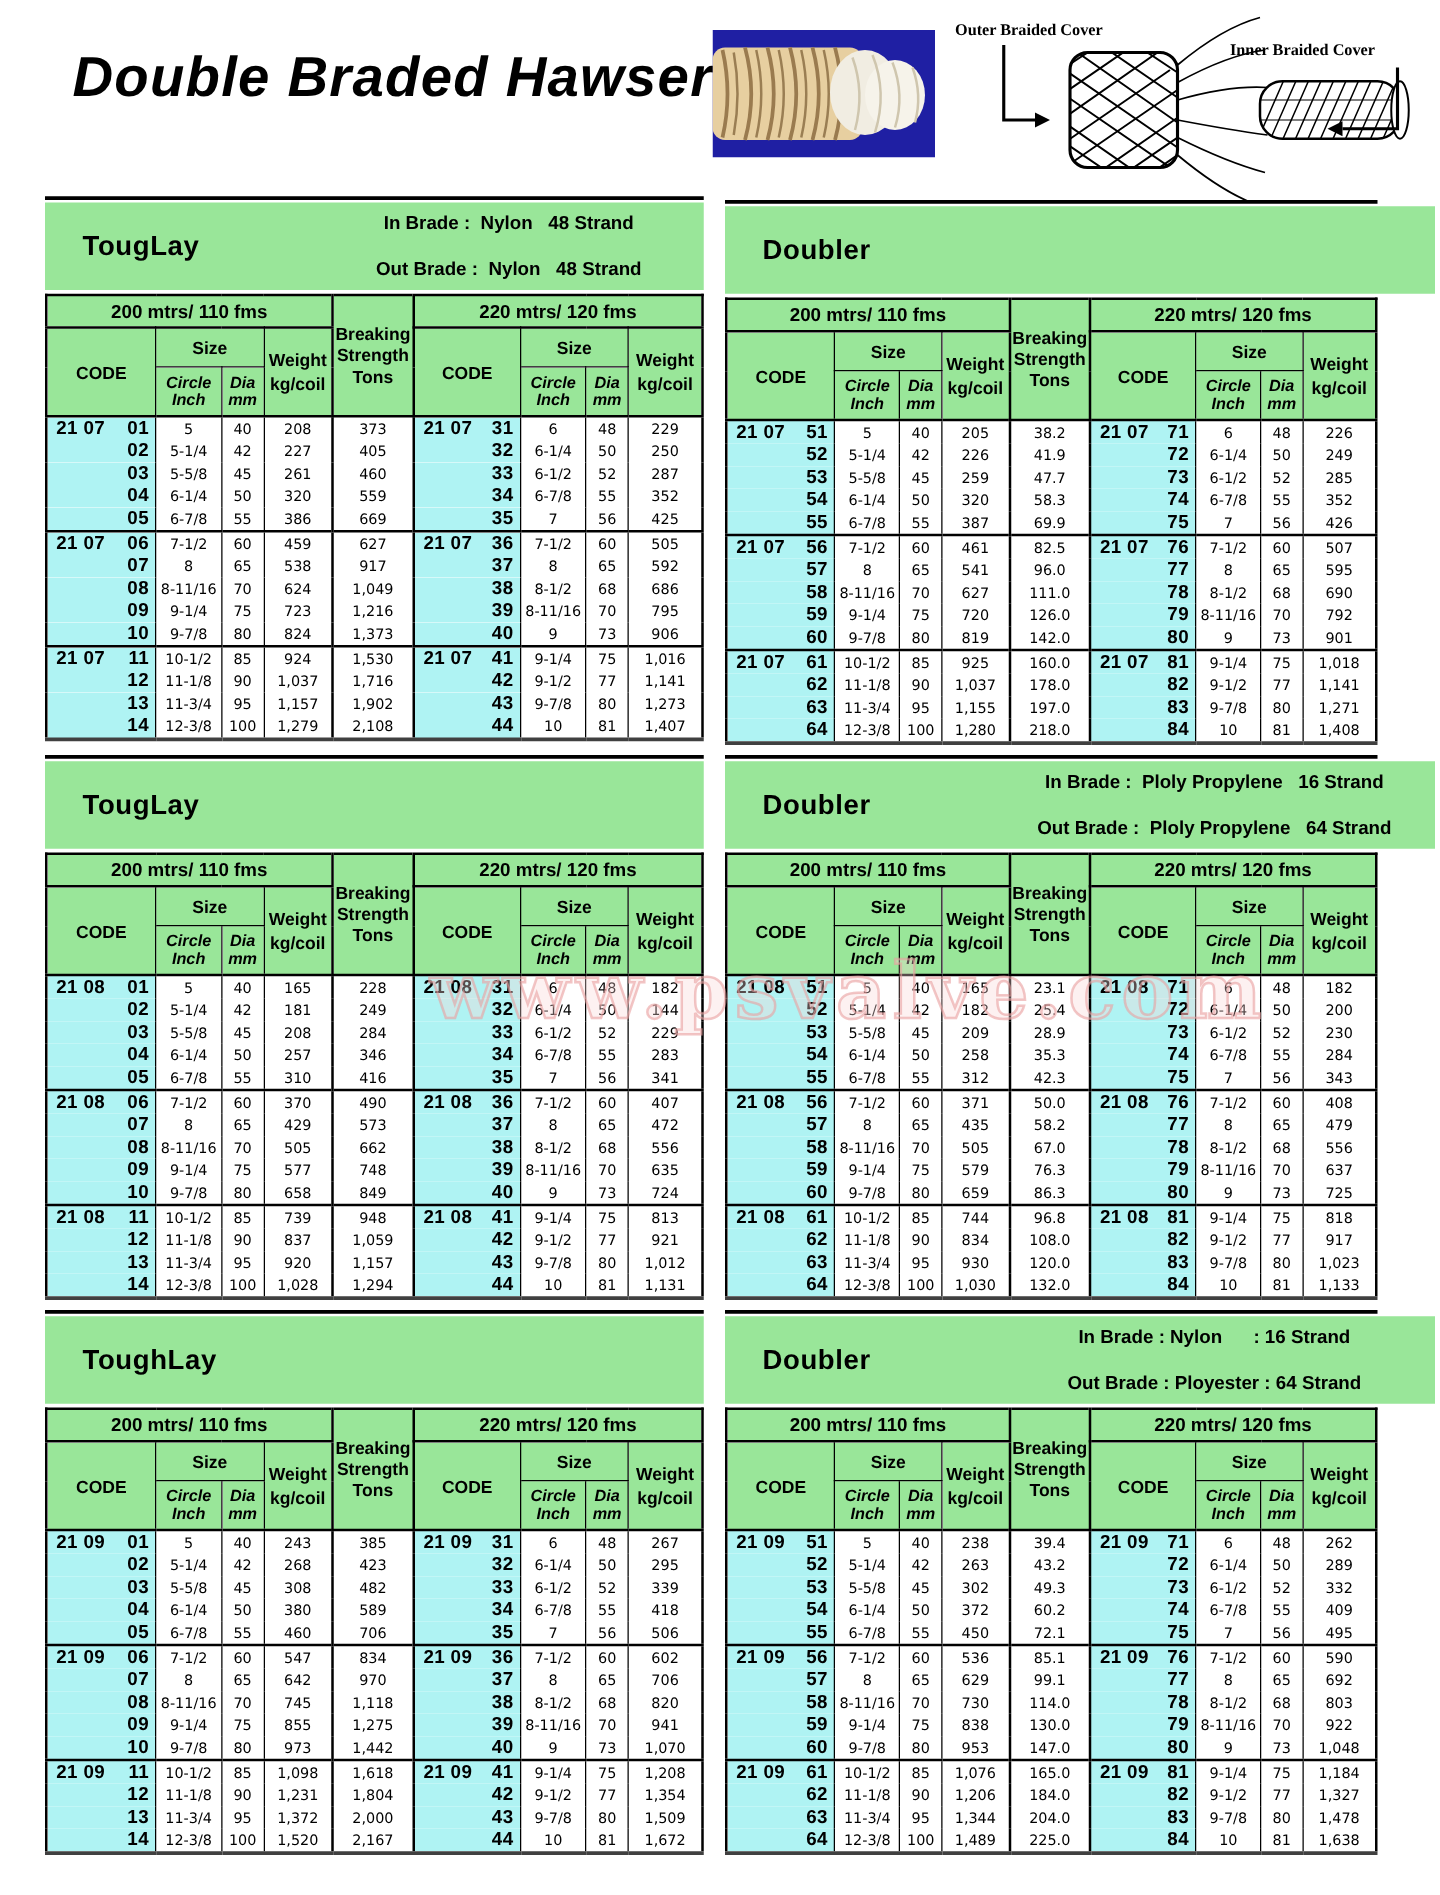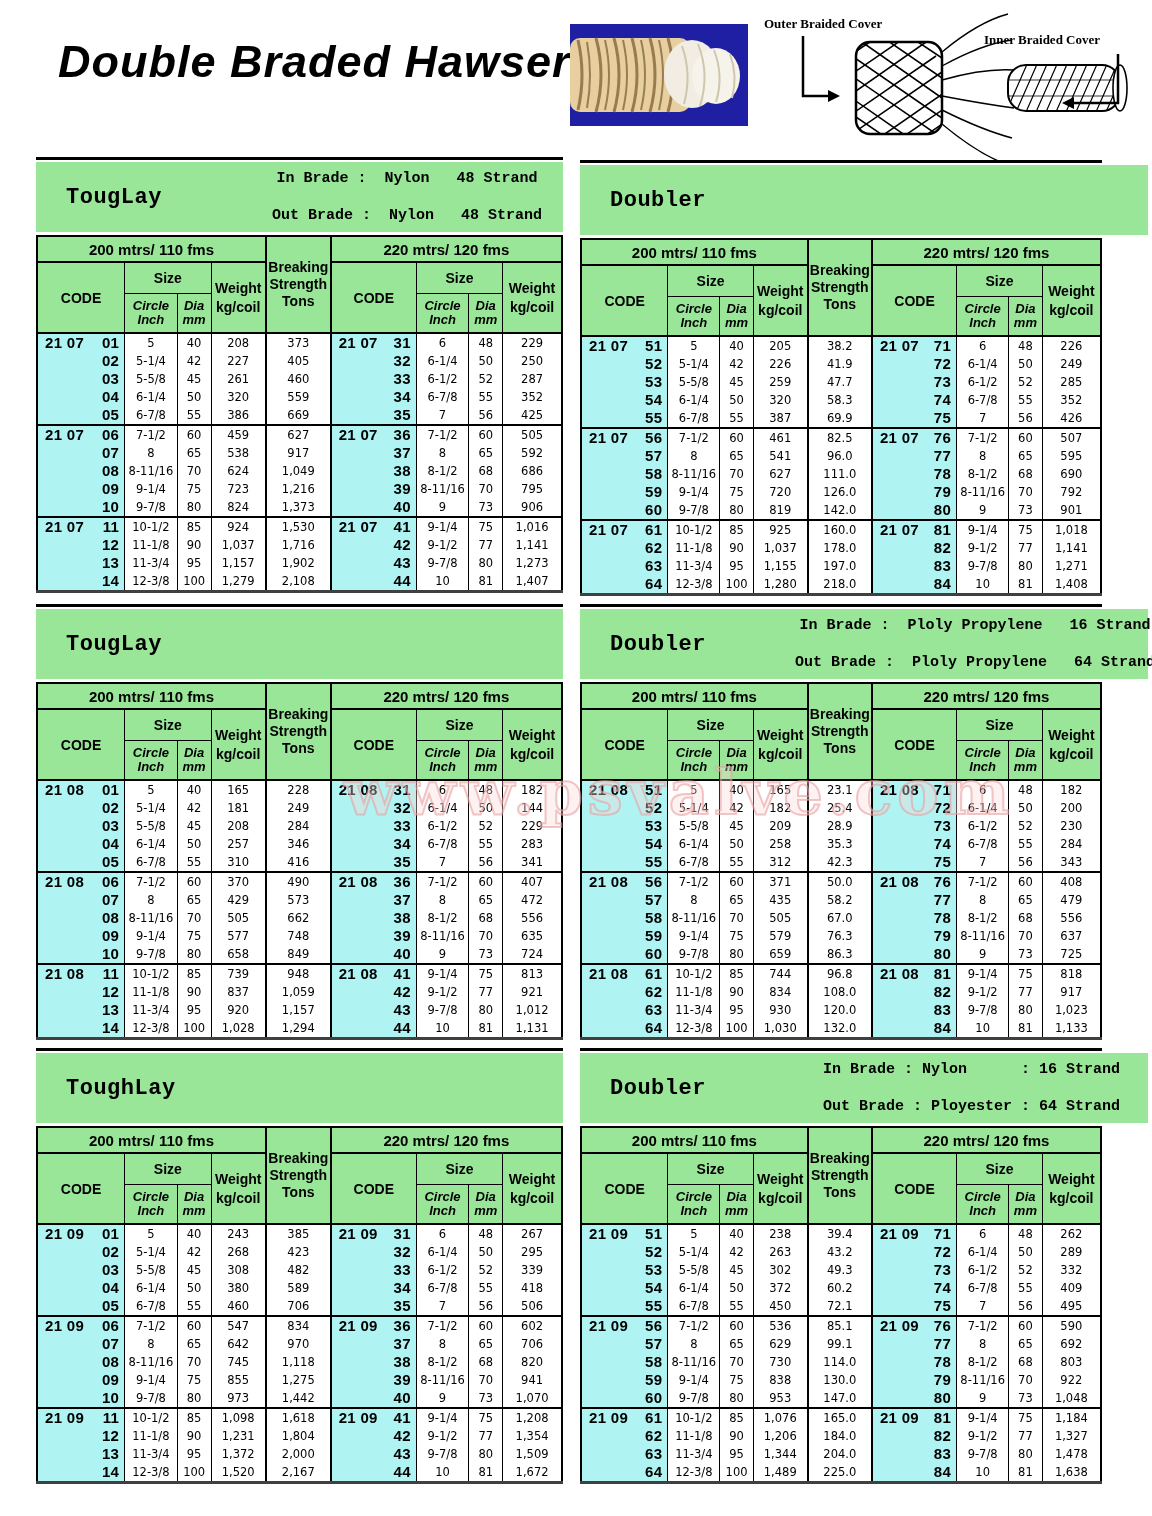--- a/index.html
+++ b/index.html
@@ -24,21 +24,21 @@
   
   .block{position:absolute;border-top:3px solid #000;}
   .pos0{left:36px;top:157px}.pos1{left:580px;top:160px}
   .pos2{left:36px;top:604px}.pos3{left:580px;top:604px}
   .pos4{left:36px;top:1048px}.pos5{left:580px;top:1048px}
   .left-col{width:527px}
   .right-col{width:522px}
   .right-col .titlebar{width:568px}
 
   .titlebar{height:70px;background:var(--green,#99e699);display:flex;align-items:center;
-      margin:2px 0 3px 0;box-sizing:border-box;font-family:Liberation Mono, monospace;}
+      margin:2px 0 3px 0;box-sizing:border-box;}
   .tname{flex:none;width:185px;padding-left:30px;font-size:22px;font-weight:bold;letter-spacing:0.5px;}
   .tspec{flex:1;display:flex;flex-direction:column;align-items:center;gap:20px;
       font-size:15px;font-weight:bold;}
   .tspec span{white-space:pre;}
 
   table.dt{border-collapse:collapse;table-layout:fixed;width:100%;background:#fff;
       border:2px solid #000;}
   .dt th,.dt td{border:1px solid #000;text-align:center;padding:0;overflow:hidden;}
   .dt th{background:var(--green,#99e699);font-weight:bold;}
   .hA th{height:24px;font-size:15px;border-bottom:2px solid #000;}

